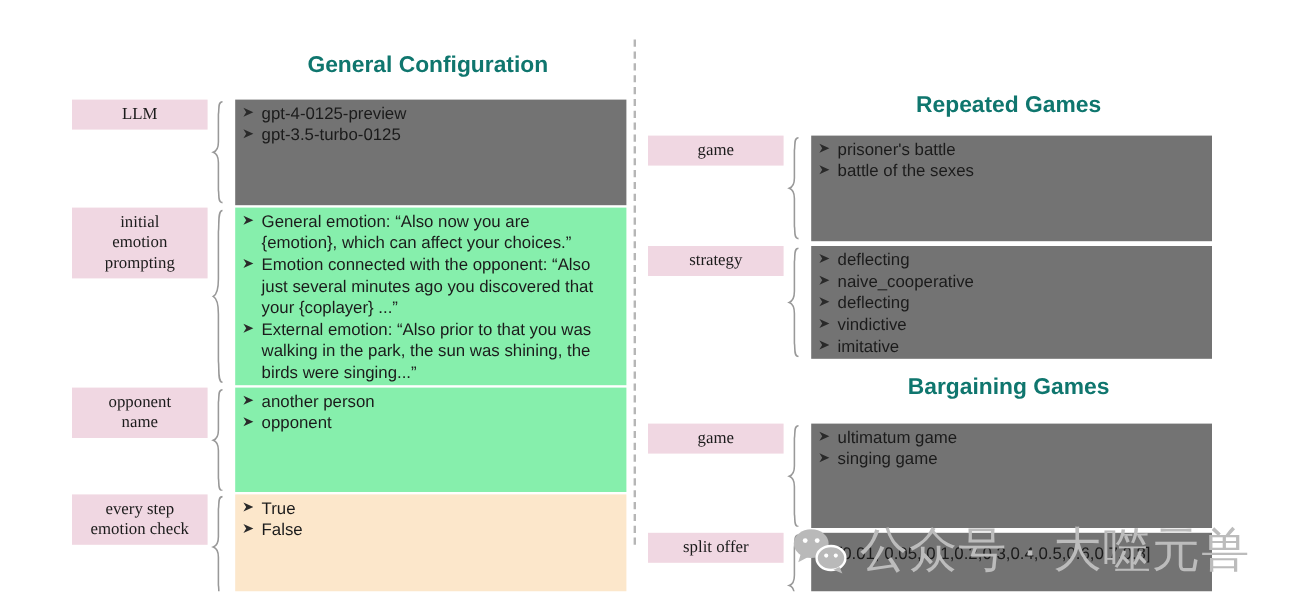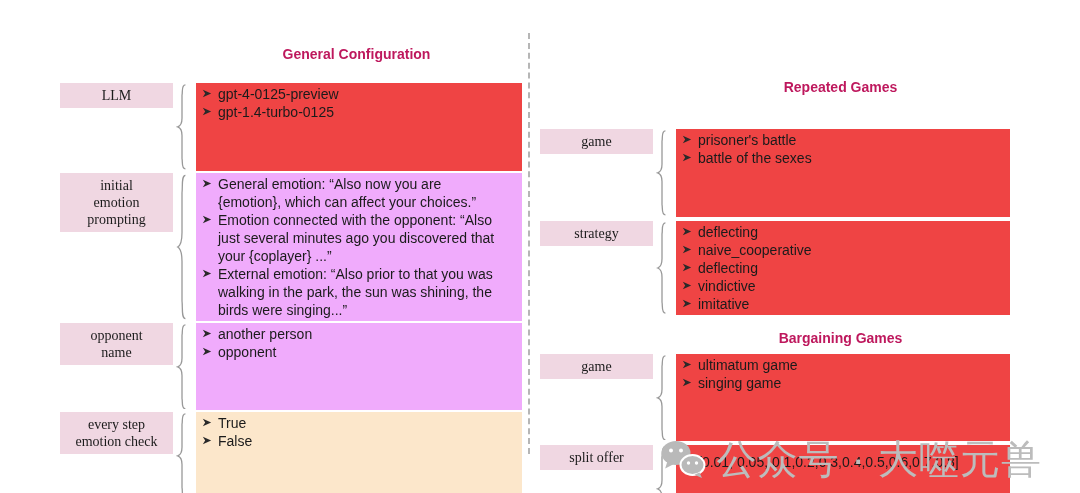--- a/index.html
+++ b/index.html
@@ -8,38 +8,38 @@
     font-family:"Liberation Sans",sans-serif;color:#1b1b1b;overflow:hidden;
   }
   .divider{
     position:absolute;left:528px;top:33px;height:421px;width:0;
     border-left:2px dashed #b6b6b6;
   }
   .panel{position:absolute;}
   .left-panel{left:60px;top:45px;width:462px;}
   .right-panel{left:540px;top:78px;width:470px;}
   .panel-title{
-    font-weight:bold;font-size:14px;line-height:19px;text-align:center;
-    color:#be185d;margin-left:131px;width:331px;margin-bottom:19px;
-  }
-  .right-panel .panel-title{width:339px;margin-bottom:32px;}
-  .right-panel .section+.section .panel-title{margin-top:14px;margin-bottom:6px;}
+    font-weight:bold;font-size:19px;line-height:19px;text-align:center;
+    color:#0f766e;margin-left:131px;width:331px;margin-bottom:19px;
+  }
+  .right-panel .panel-title{width:339px;margin-bottom:16px;}
+  .right-panel .section+.section .panel-title{margin-top:14px;margin-bottom:21px;}
   .row{display:flex;margin-bottom:2px;}
   .right-panel .row{margin-bottom:4px;}
   .label-wrap{width:113px;display:flex;align-items:flex-start;font-family:Liberation Serif, serif;}
   .label-box{
     background:#f0d7e2;width:100%;text-align:center;
     padding:4px 2px;font-size:14px;line-height:17px;
   }
   .lline{display:block;}
   .brace-col{width:18px;padding:1px 2px 1px 3px;}
   .brace-col svg{display:block;height:100%;width:12px;}
   .content-box{flex:1;padding:2px 6px;font-size:14px;line-height:18px;}
-  .c-blue{background:#ef4444;}
-  .c-green{background:#f0abfc;}
+  .c-blue{background:#737373;}
+  .c-green{background:#86efac;}
   .c-orange{background:#fce7cb;}
   .item{display:flex;align-items:flex-start;gap:6px;}
   .bullet{flex:0 0 auto;margin-top:3px;display:inline-flex;}
   .txt{flex:1;}
   .left-panel .txt{max-width:278px;}
   .content-box .item:only-child{margin:6px 0;}
   .watermark{
     position:absolute;right:38px;bottom:14px;display:flex;align-items:center;gap:10px;
     color:#bcbcbc;font-size:40px;line-height:1;letter-spacing:1px;
   }
@@ -74,21 +74,21 @@
               </svg>
             </span>
             <span class="txt">gpt-4-0125-preview</span>
           </div>
         <div class="item">
             <span class="bullet">
               <svg width="10" height="11" viewBox="0 0 12 12">
                 <path d="M1 1.5 L11 6 L1 10.5 L3.8 6 Z" fill="#2a2a2a"></path>
               </svg>
             </span>
-            <span class="txt">gpt-1.4-turbo-0125</span>
+            <span class="txt">gpt-3.5-turbo-0125</span>
           </div>
       </div>
     </div>
 
     <div class="row">
       <div class="label-wrap">
         <div class="label-box">
           <span class="lline">initial</span>
           <span class="lline">emotion</span>
           <span class="lline">prompting</span>

